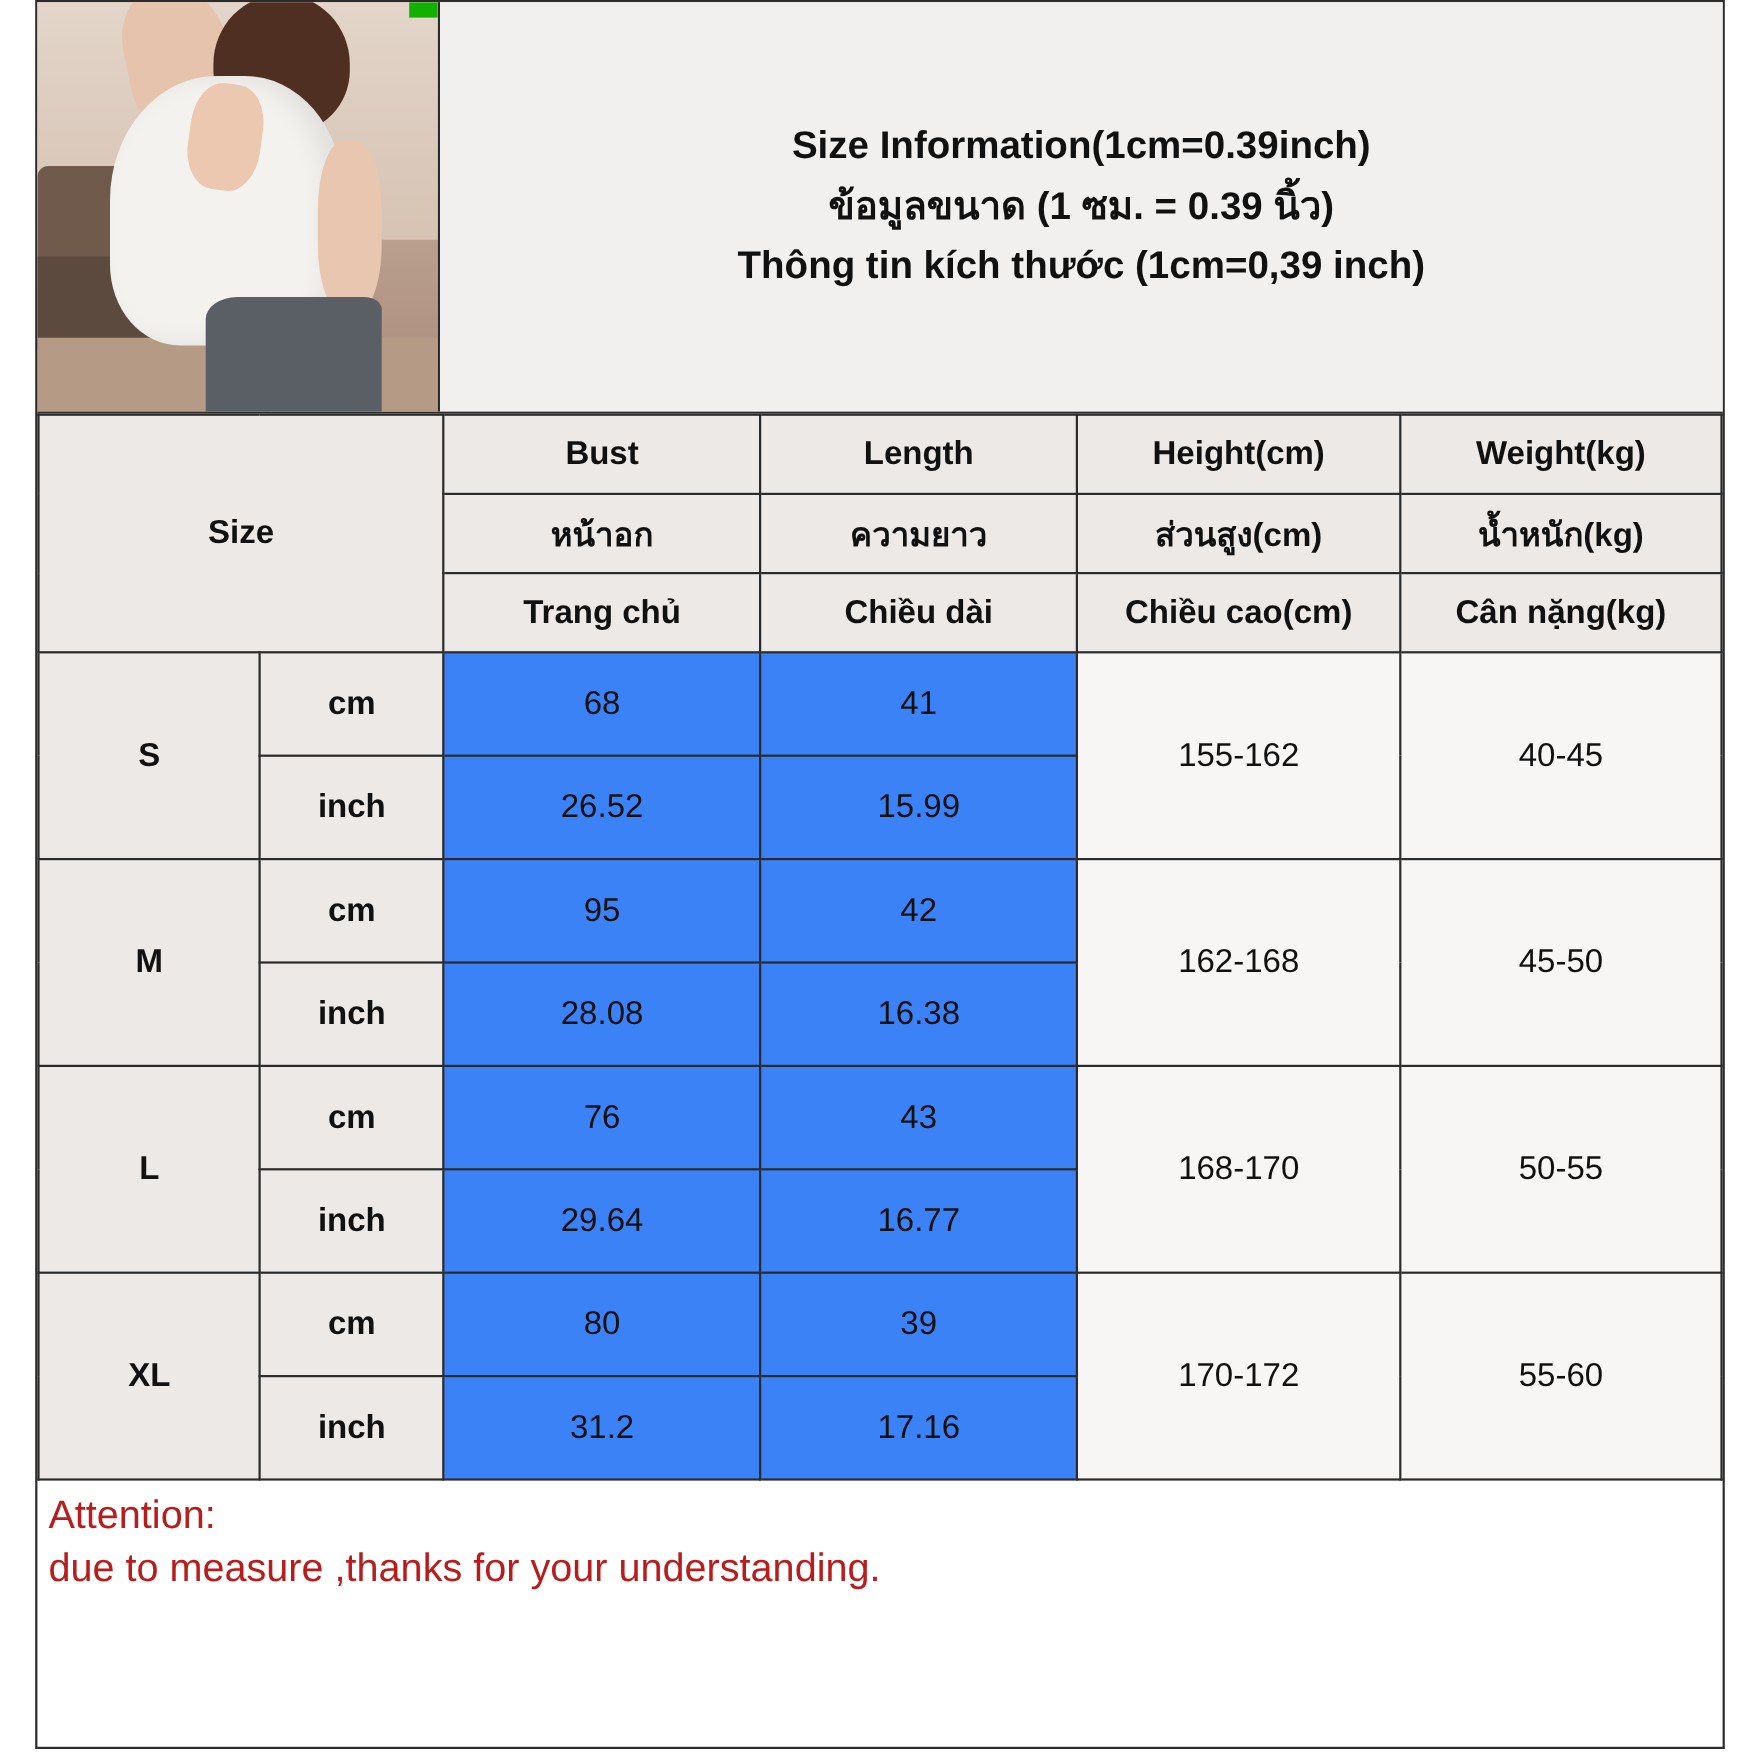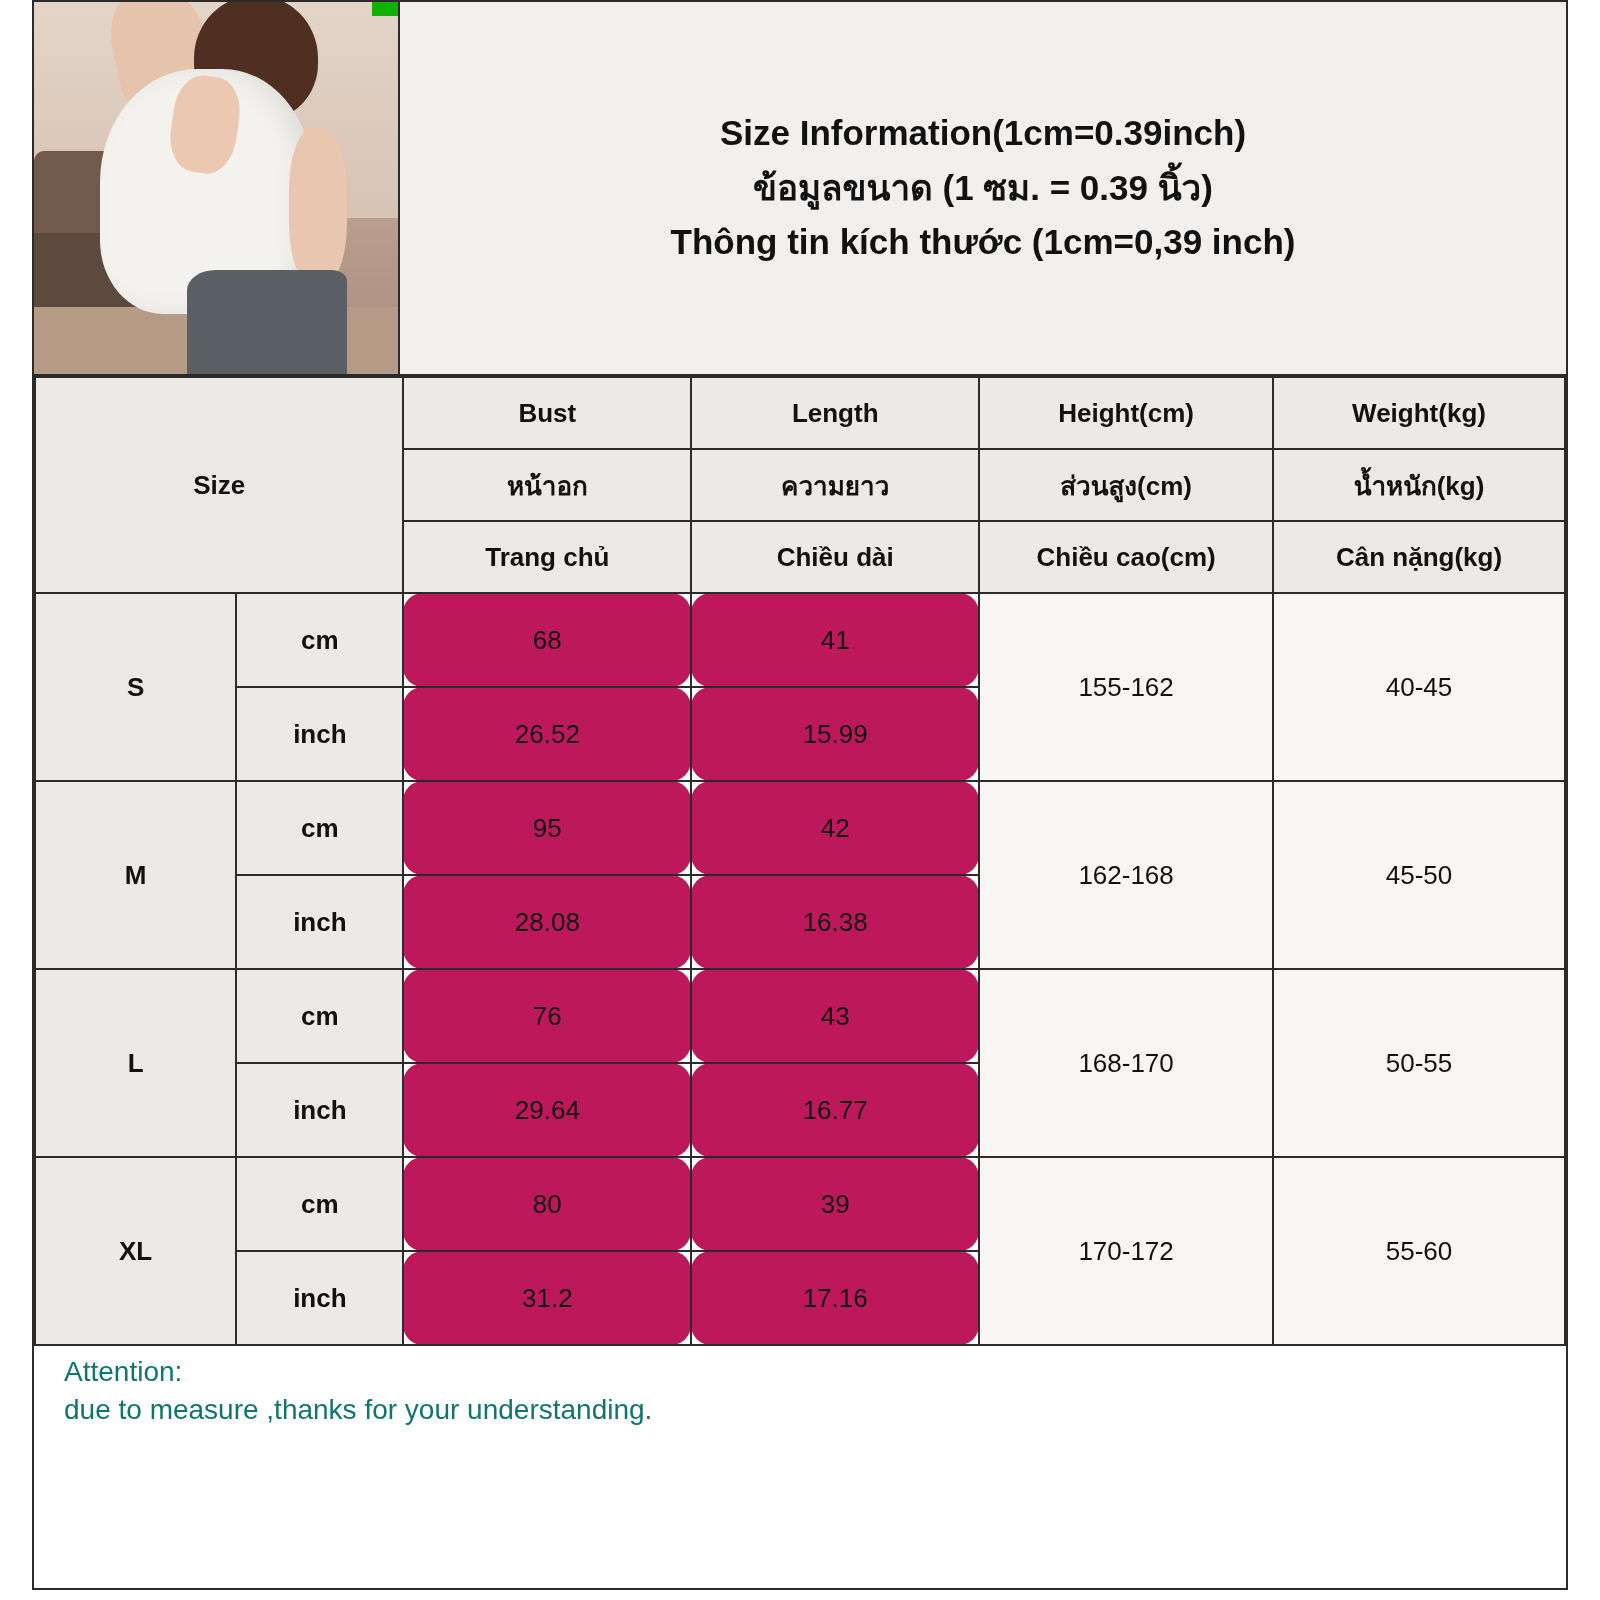--- a/index.html
+++ b/index.html
@@ -133,21 +133,21 @@
   
   table.size-table {
     width: 100%;
     border-collapse: collapse;
     table-layout: fixed;
   }
   table.size-table td, table.size-table th {
     border: 2px solid #2b2b2b;
     text-align: center;
     vertical-align: middle;
-    font-size: 26px;
+    font-size: 30px;
     color: #111;
     padding: 4px 2px;
   }
   .hdr {
     background: #ece9e6;
     font-weight: bold;
     height: 62px;
   }
   .size-label-cell {
     background: #ece9e6;
@@ -160,42 +160,41 @@
     font-size: 34px;
     width: 200px;
   }
   .unit {
     background: #ece9e6;
     font-weight: bold;
     font-size: 30px;
     width: 164px;
   }
   .val {
-    background: #be185d;
+    background: #3b82f6;
     font-size: 32px;
     height: 84px;
-    border-radius: 20px;
   }
   .span-val {
     background: #f7f6f5;
     font-size: 32px;
   }
   .col-size { width: 200px; }
   .col-unit { width: 166px; }
   .col-bust { width: 286px; }
   .col-length { width: 286px; }
   .col-height { width: 292px; }
   .col-weight { width: 290px; }
 
   
   .attention {
-    padding: 8px 14px 0 30px;
-    font-size: 28px;
+    padding: 8px 14px 0 10px;
+    font-size: 36px;
     line-height: 1.28;
-    color: #0f766e;
+    color: #b91c1c;
   }
   .attention .line { margin: 0 0 2px 0; }
 </style>
 </head>
 <body>
 
 <div class="page">
   <div class="frame">
 
     <div class="top-row">

